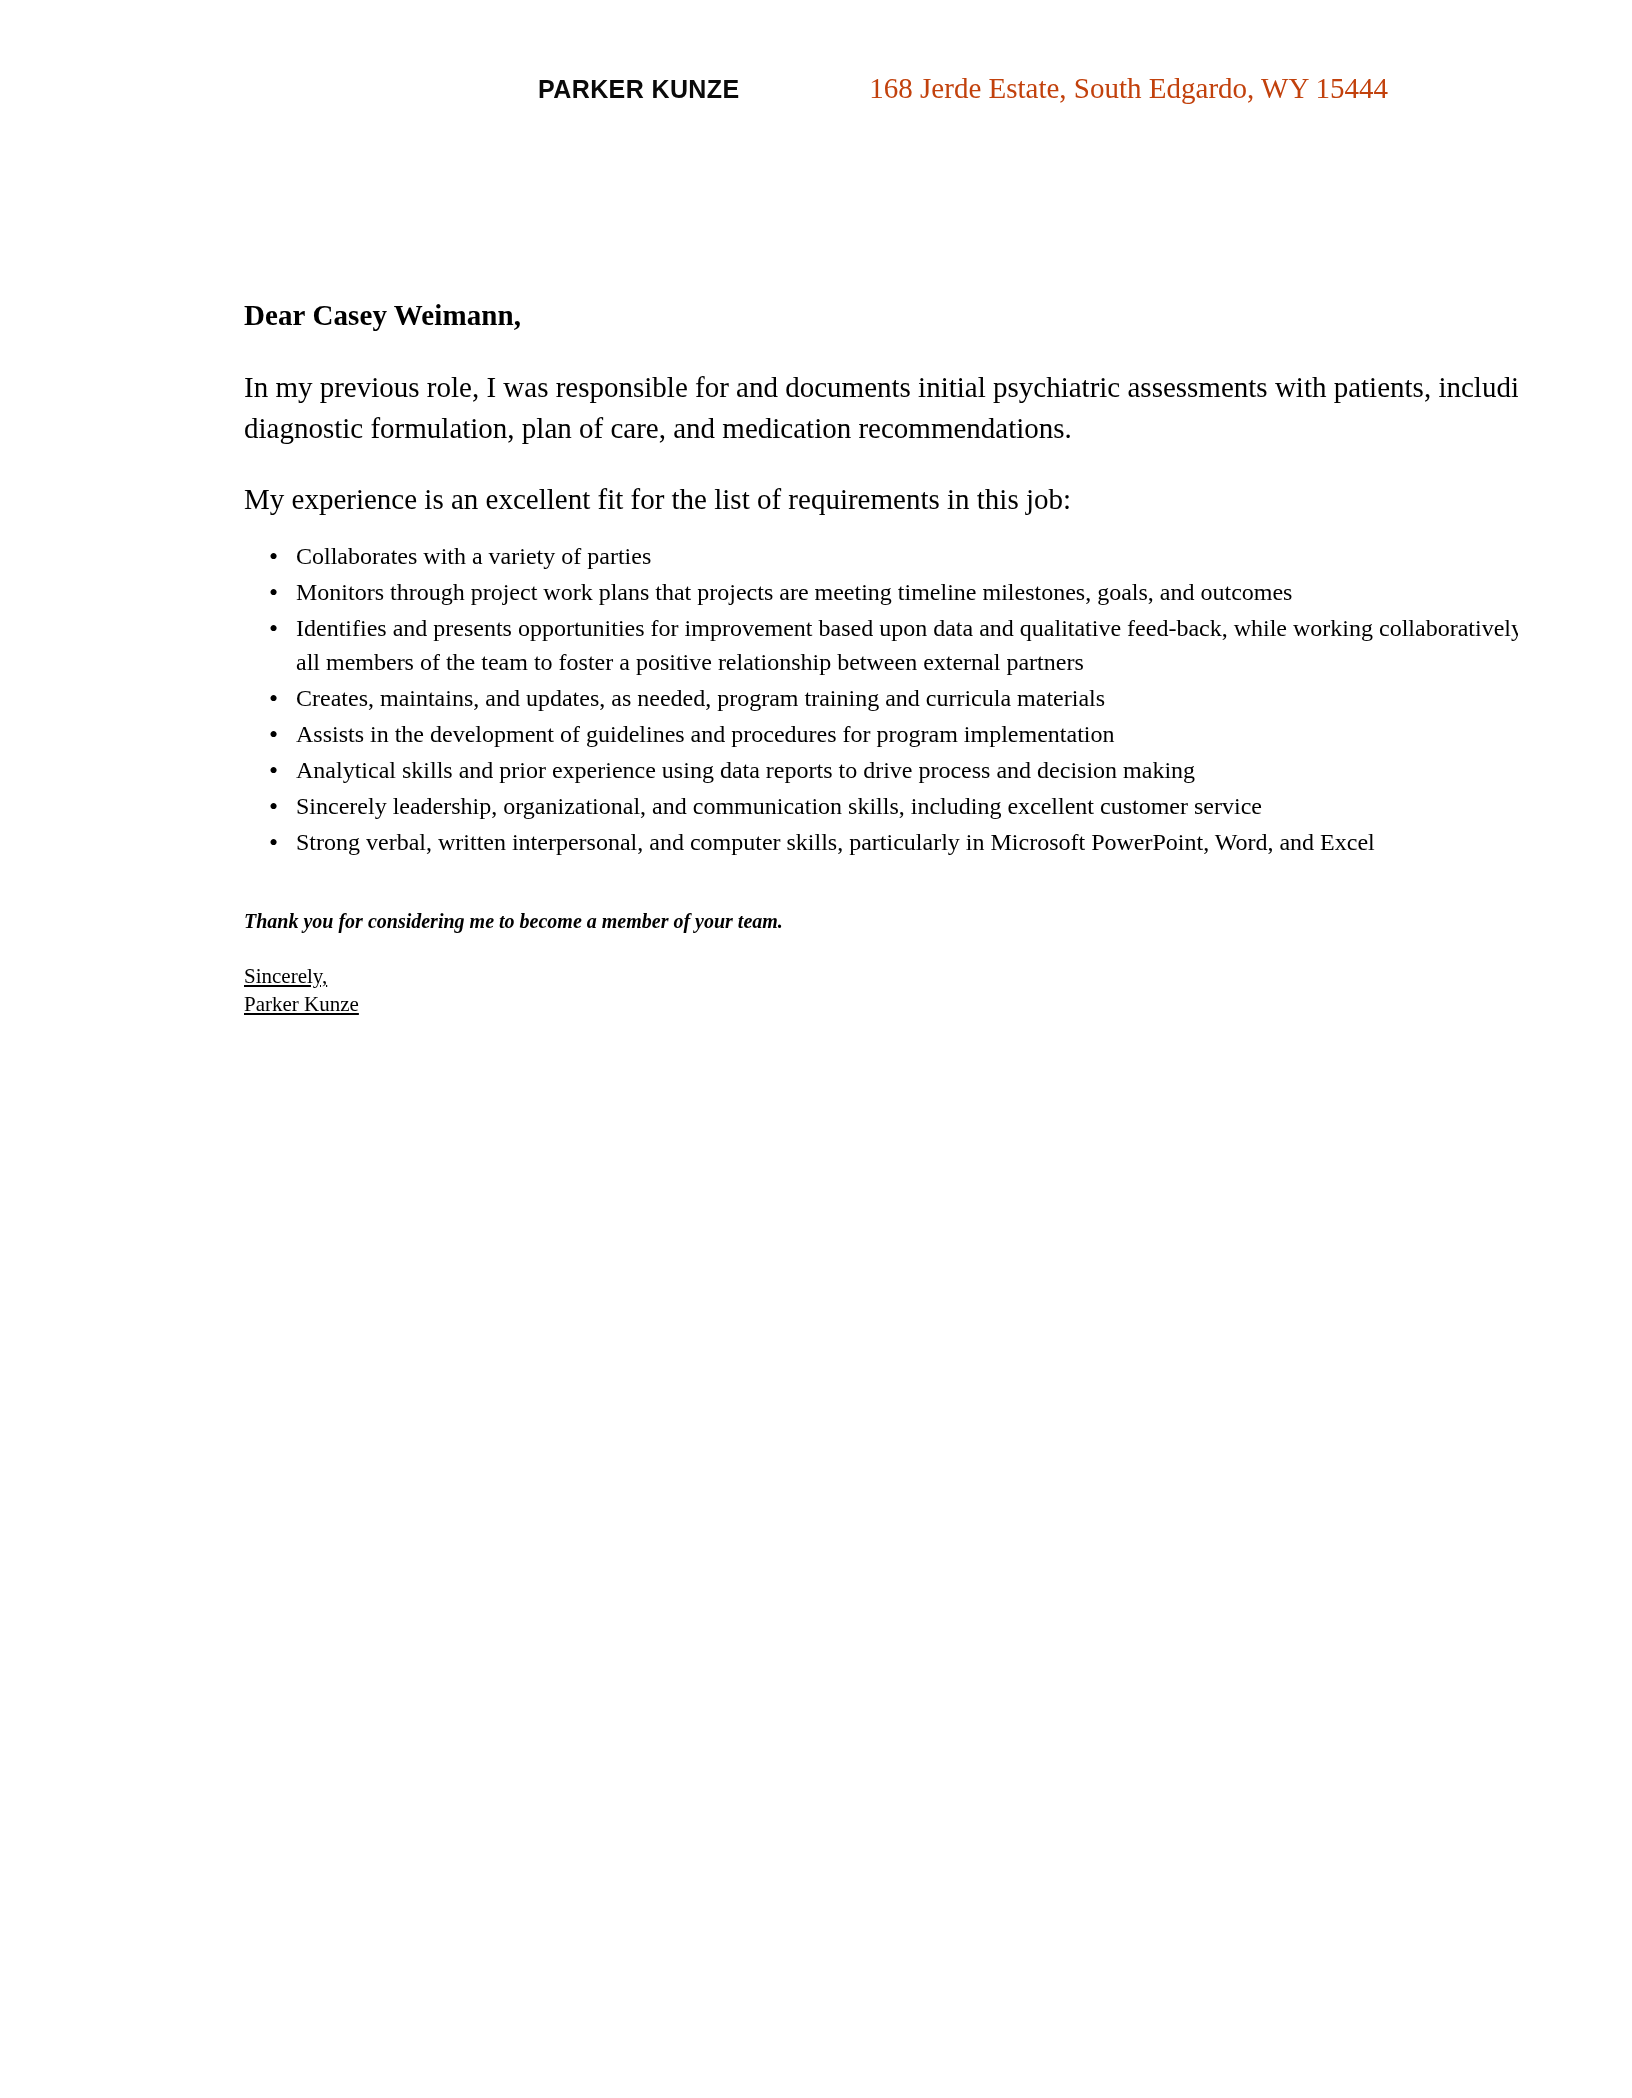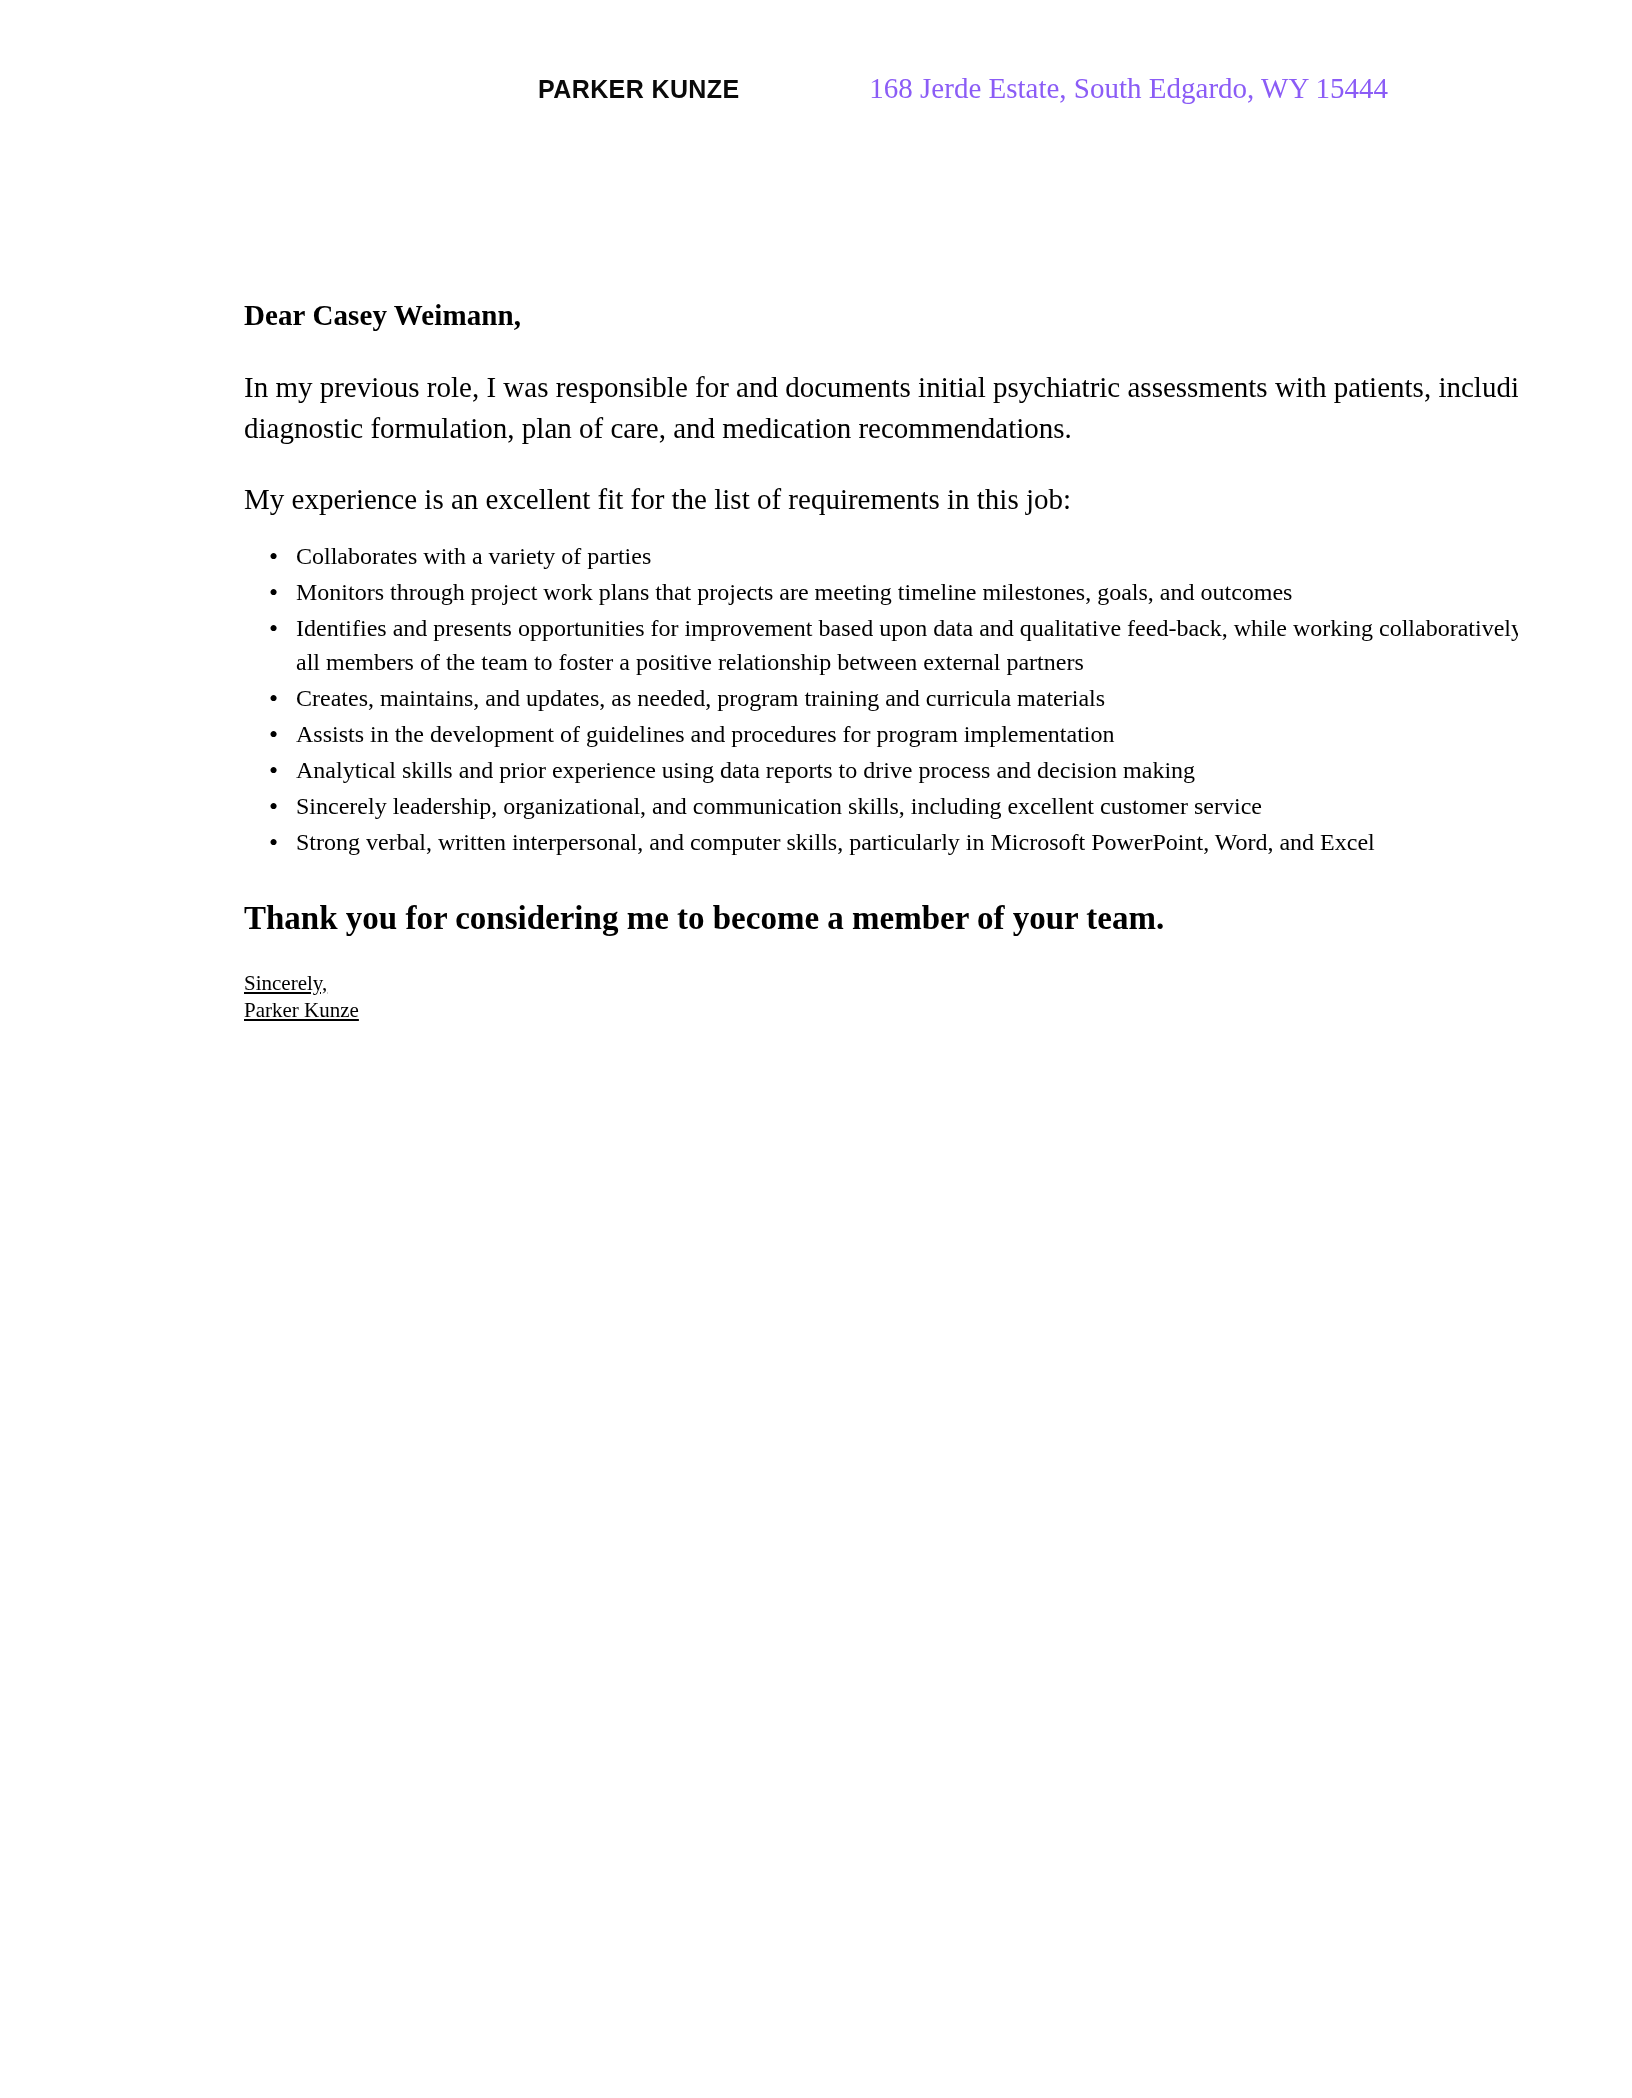--- a/index.html
+++ b/index.html
@@ -35,21 +35,21 @@
     letter-spacing: 0.4px;
     color: #0a0a0a;
     white-space: nowrap;
     width: 300px;
     margin-left: 294px;
   }
   .sender-address {
     font-family: "Liberation Serif", "DejaVu Serif", serif;
     font-weight: 400;
     font-size: 29px;
-    color: #8b5cf6;
+    color: #c2410c;
     white-space: nowrap;
     margin-left: 36px;
   }
 
   
   .letter-body {
     position: absolute;
     top: 296px;
     left: 130px;
     width: 1328px;
@@ -92,23 +92,24 @@
     content: "\2022";
     position: absolute;
     left: 25px;
     top: 0;
     font-size: 26px;
     line-height: 1.42;
   }
 
   .closing-line {
     font-weight: 700;
-    font-size: 33px;
+    font-size: 20px;
     line-height: 1.4;
-    margin: 36px 0 28px 0;
+    margin: 48px 0 28px 0;
+    font-style: italic;
   }
 
   .signoff {
     font-size: 21px;
     line-height: 1.33;
     margin: 0;
     text-decoration: underline;
   }
   .signoff div {
     white-space: nowrap;

